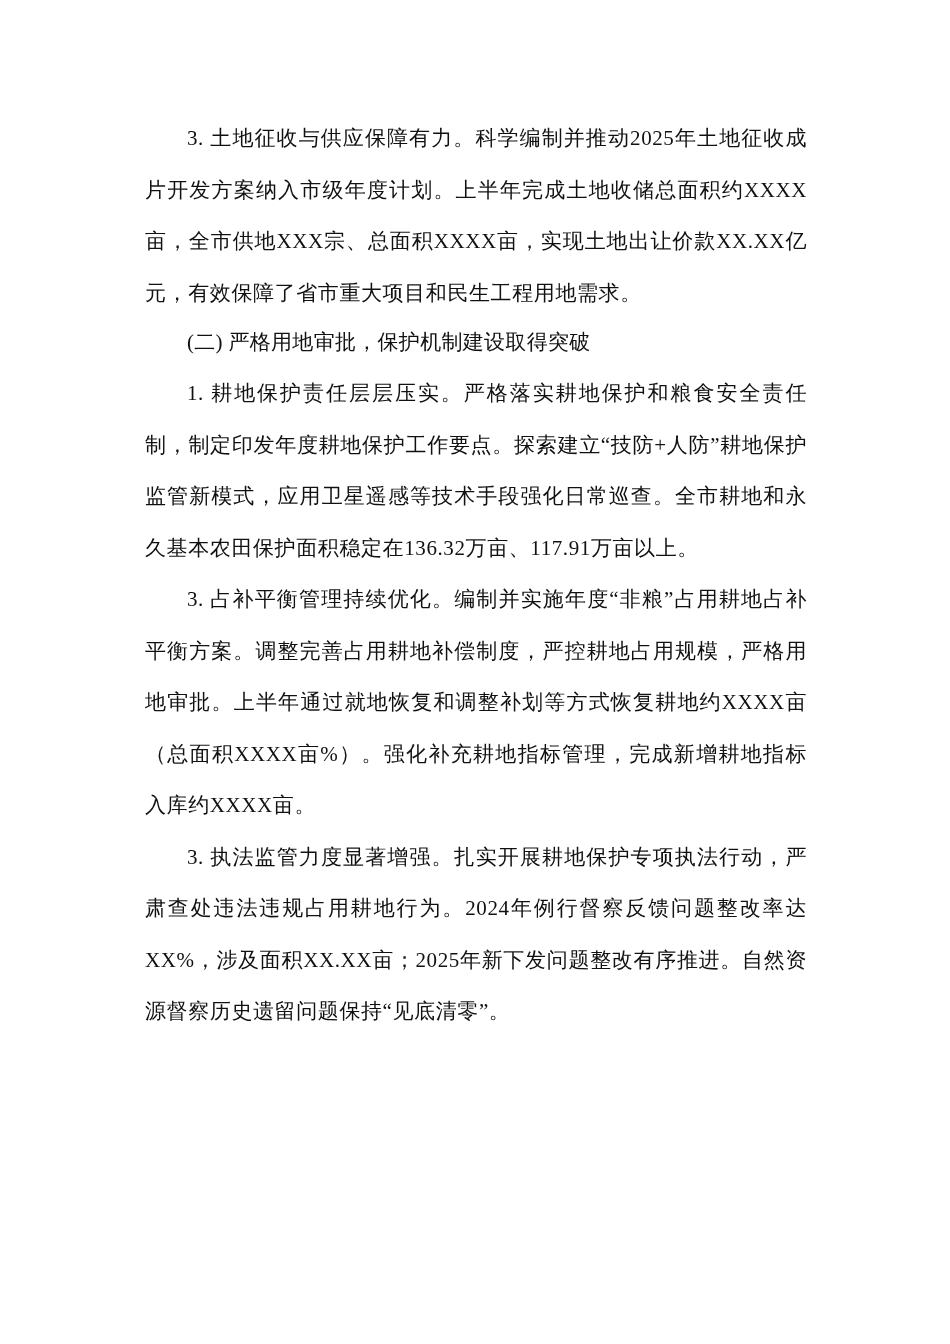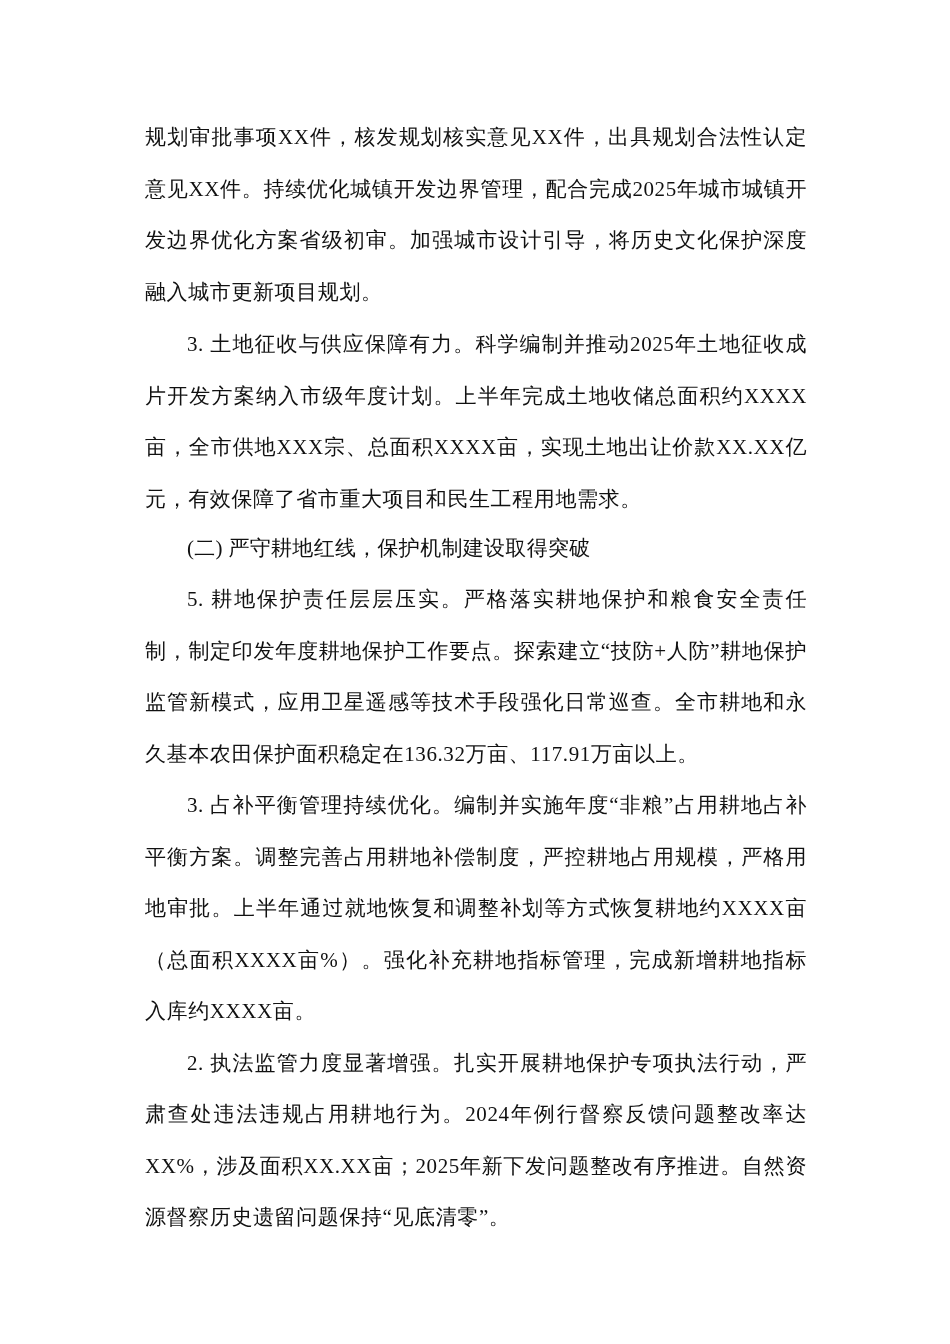--- a/index.html
+++ b/index.html
@@ -11,29 +11,26 @@
   }
   .para { margin: 0; line-height: 51.5px; text-align: justify; text-align-last: left; letter-spacing: 0.6px; }
   .indent { text-indent: 42px; }
   .bold { font-weight: normal; }
   .sub { margin: 0; line-height: 43px; text-indent: 42px; letter-spacing: 0.3px; padding: 2px 0 4px 0; }
 </style>
 </head>
 <body>
 
 <div class="page">
-  <p class="para">
-    <span>规划审批事项XX件，核发规划核实意见XX件，出具规划合法性认定意见XX件。持续优化城镇开发边界管理，配合完成2025年城市城镇开发边界优化方案省级初审。加强城市设计引导，将历史文化保护深度融入城市更新项目规划。</span>
-  </p>
   <p class="para indent" style="margin-top:1px;">
     <span class="bold">3. 土地征收与供应保障有力。</span><span>科学编制并推动2025年土地征收成片开发方案纳入市级年度计划。上半年完成土地收储总面积约XXXX亩，全市供地XXX宗、总面积XXXX亩，实现土地出让价款XX.XX亿元，有效保障了省市重大项目和民生工程用地需求。</span>
   </p>
-  <p class="sub">(二) 严守耕地红线，保护机制建设取得突破</p>
+  <p class="sub">(二) 严格用地审批，保护机制建设取得突破</p>
   <p class="para indent">
-    <span class="bold">5. 耕地保护责任层层压实。</span><span>严格落实耕地保护和粮食安全责任制，制定印发年度耕地保护工作要点。探索建立“技防+人防”耕地保护监管新模式，应用卫星遥感等技术手段强化日常巡查。全市耕地和永久基本农田保护面积稳定在136.32万亩、117.91万亩以上。</span>
+    <span class="bold">1. 耕地保护责任层层压实。</span><span>严格落实耕地保护和粮食安全责任制，制定印发年度耕地保护工作要点。探索建立“技防+人防”耕地保护监管新模式，应用卫星遥感等技术手段强化日常巡查。全市耕地和永久基本农田保护面积稳定在136.32万亩、117.91万亩以上。</span>
   </p>
   <p class="para indent">
     <span class="bold">3. 占补平衡管理持续优化。</span><span>编制并实施年度“非粮”占用耕地占补平衡方案。调整完善占用耕地补偿制度，严控耕地占用规模，严格用地审批。上半年通过就地恢复和调整补划等方式恢复耕地约XXXX亩（总面积XXXX亩%）。强化补充耕地指标管理，完成新增耕地指标入库约XXXX亩。</span>
   </p>
   <p class="para indent">
-    <span class="bold">2. 执法监管力度显著增强。</span><span>扎实开展耕地保护专项执法行动，严肃查处违法违规占用耕地行为。2024年例行督察反馈问题整改率达XX%，涉及面积XX.XX亩；2025年新下发问题整改有序推进。自然资源督察历史遗留问题保持“见底清零”。</span>
+    <span class="bold">3. 执法监管力度显著增强。</span><span>扎实开展耕地保护专项执法行动，严肃查处违法违规占用耕地行为。2024年例行督察反馈问题整改率达XX%，涉及面积XX.XX亩；2025年新下发问题整改有序推进。自然资源督察历史遗留问题保持“见底清零”。</span>
   </p>
 </div>
 
 </body></html>

